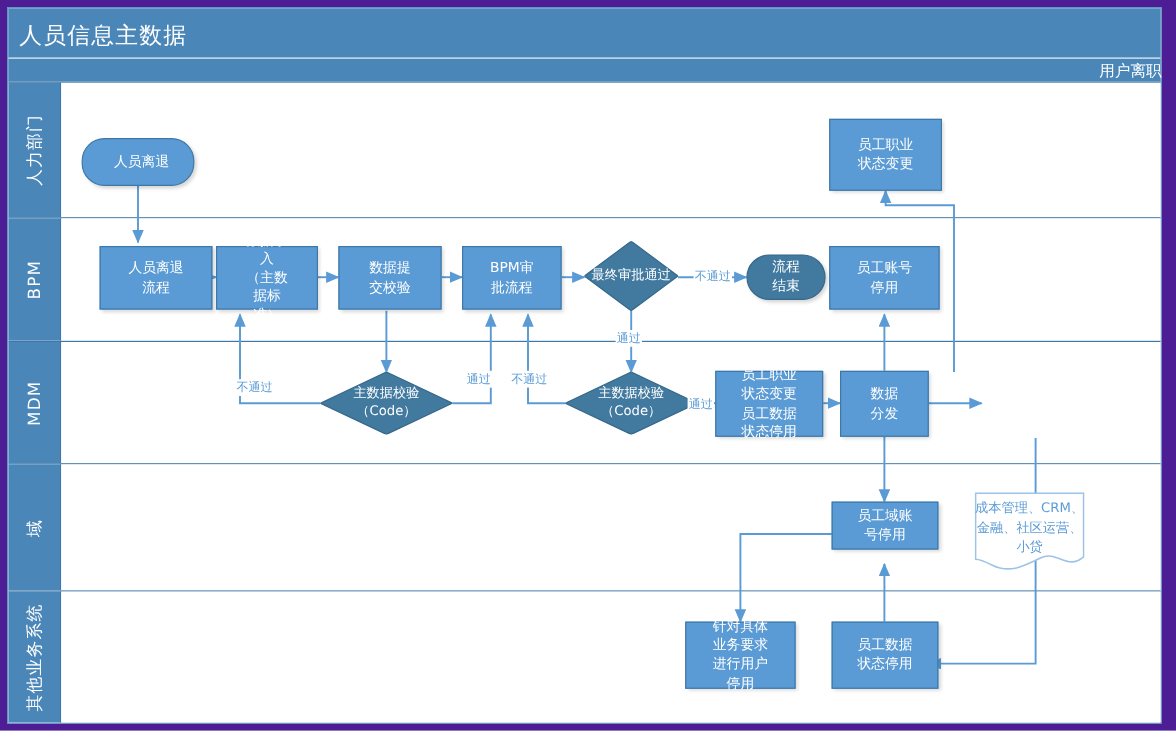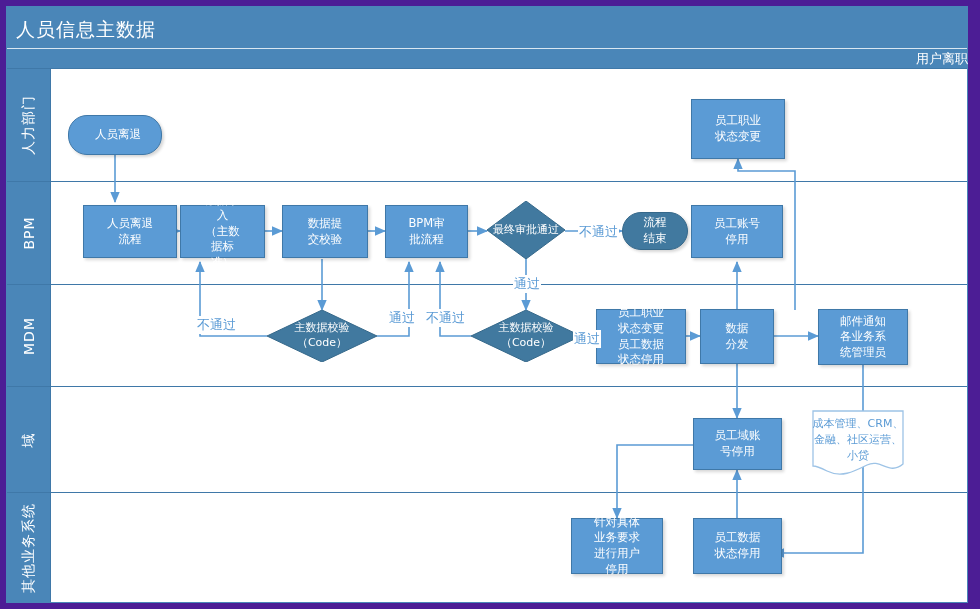--- a/index.html
+++ b/index.html
@@ -34,21 +34,21 @@
   .diamond{position:absolute;}
   .diamond .dshape{position:absolute;left:0;top:0;width:100%;height:100%;}
   .diamond .dtxt{position:absolute;left:0;top:50%;width:100%;transform:translateY(-50%);
                  text-align:center;color:#ffffff;font-size:11px;line-height:1.35;pointer-events:none;}
 
   .doc{position:absolute;}
   .doc .dshape{position:absolute;left:0;top:0;width:100%;height:100%;}
   .doc .dtxt{position:absolute;left:0;top:6px;width:100%;text-align:center;
              color:#5b9bd5;font-size:11px;line-height:1.45;}
 
-  .elbl{position:absolute;color:#5b9bd5;font-size:13px;white-space:nowrap;background:#ffffff;padding:0 1px;}
+  .elbl{position:absolute;color:#5b9bd5;font-size:10px;white-space:nowrap;background:#ffffff;padding:0 1px;}
 </style>
 </head>
 <body>
 
 <div id="canvas">
 
   <div class="pool"></div>
 
   <div class="title-band"></div>
   <div class="title-text">人员信息主数据</div>
@@ -207,28 +207,22 @@
     <div class="lines">
       <div>员工职业状态变更</div>
       <div>员工数据状态停用</div>
     </div>
   </div>
 
   <div class="node" style="left:700px;top:309px;width:74px;height:55px;">
     <div class="lines"><span>数据分发</span></div>
   </div>
 
-  <div class="node" style="left:818px;top:309px;width:90px;height:56px;">
-    <div class="lines">
-      <div>邮件通知</div>
-      <div>各业务系统管理员</div>
-    </div>
-  </div>
-
-  <div class="node" style="left:693px;top:418px;width:89px;height:52px;">
+
+  <div class="node" style="left:693px;top:418px;width:89px;height:40px;">
     <div class="lines"><span>员工域账号停用</span></div>
   </div>
 
   <div class="doc" style="left:812px;top:410px;width:92px;height:66px;">
     <svg class="dshape" viewBox="0 0 92 66" preserveAspectRatio="none">
       <path d="M1,1 L91,1 L91,54 C77,66 69,48 55,55 C41,62 29,68 15,61 C8,57.5 4.5,56 1,56 Z" fill="#ffffff" stroke="#9dc3e6" stroke-width="1.3"></path>
     </svg>
     <div class="dtxt">
       <div>成本管理、CRM、</div>
       <div>金融、社区运营、</div>

